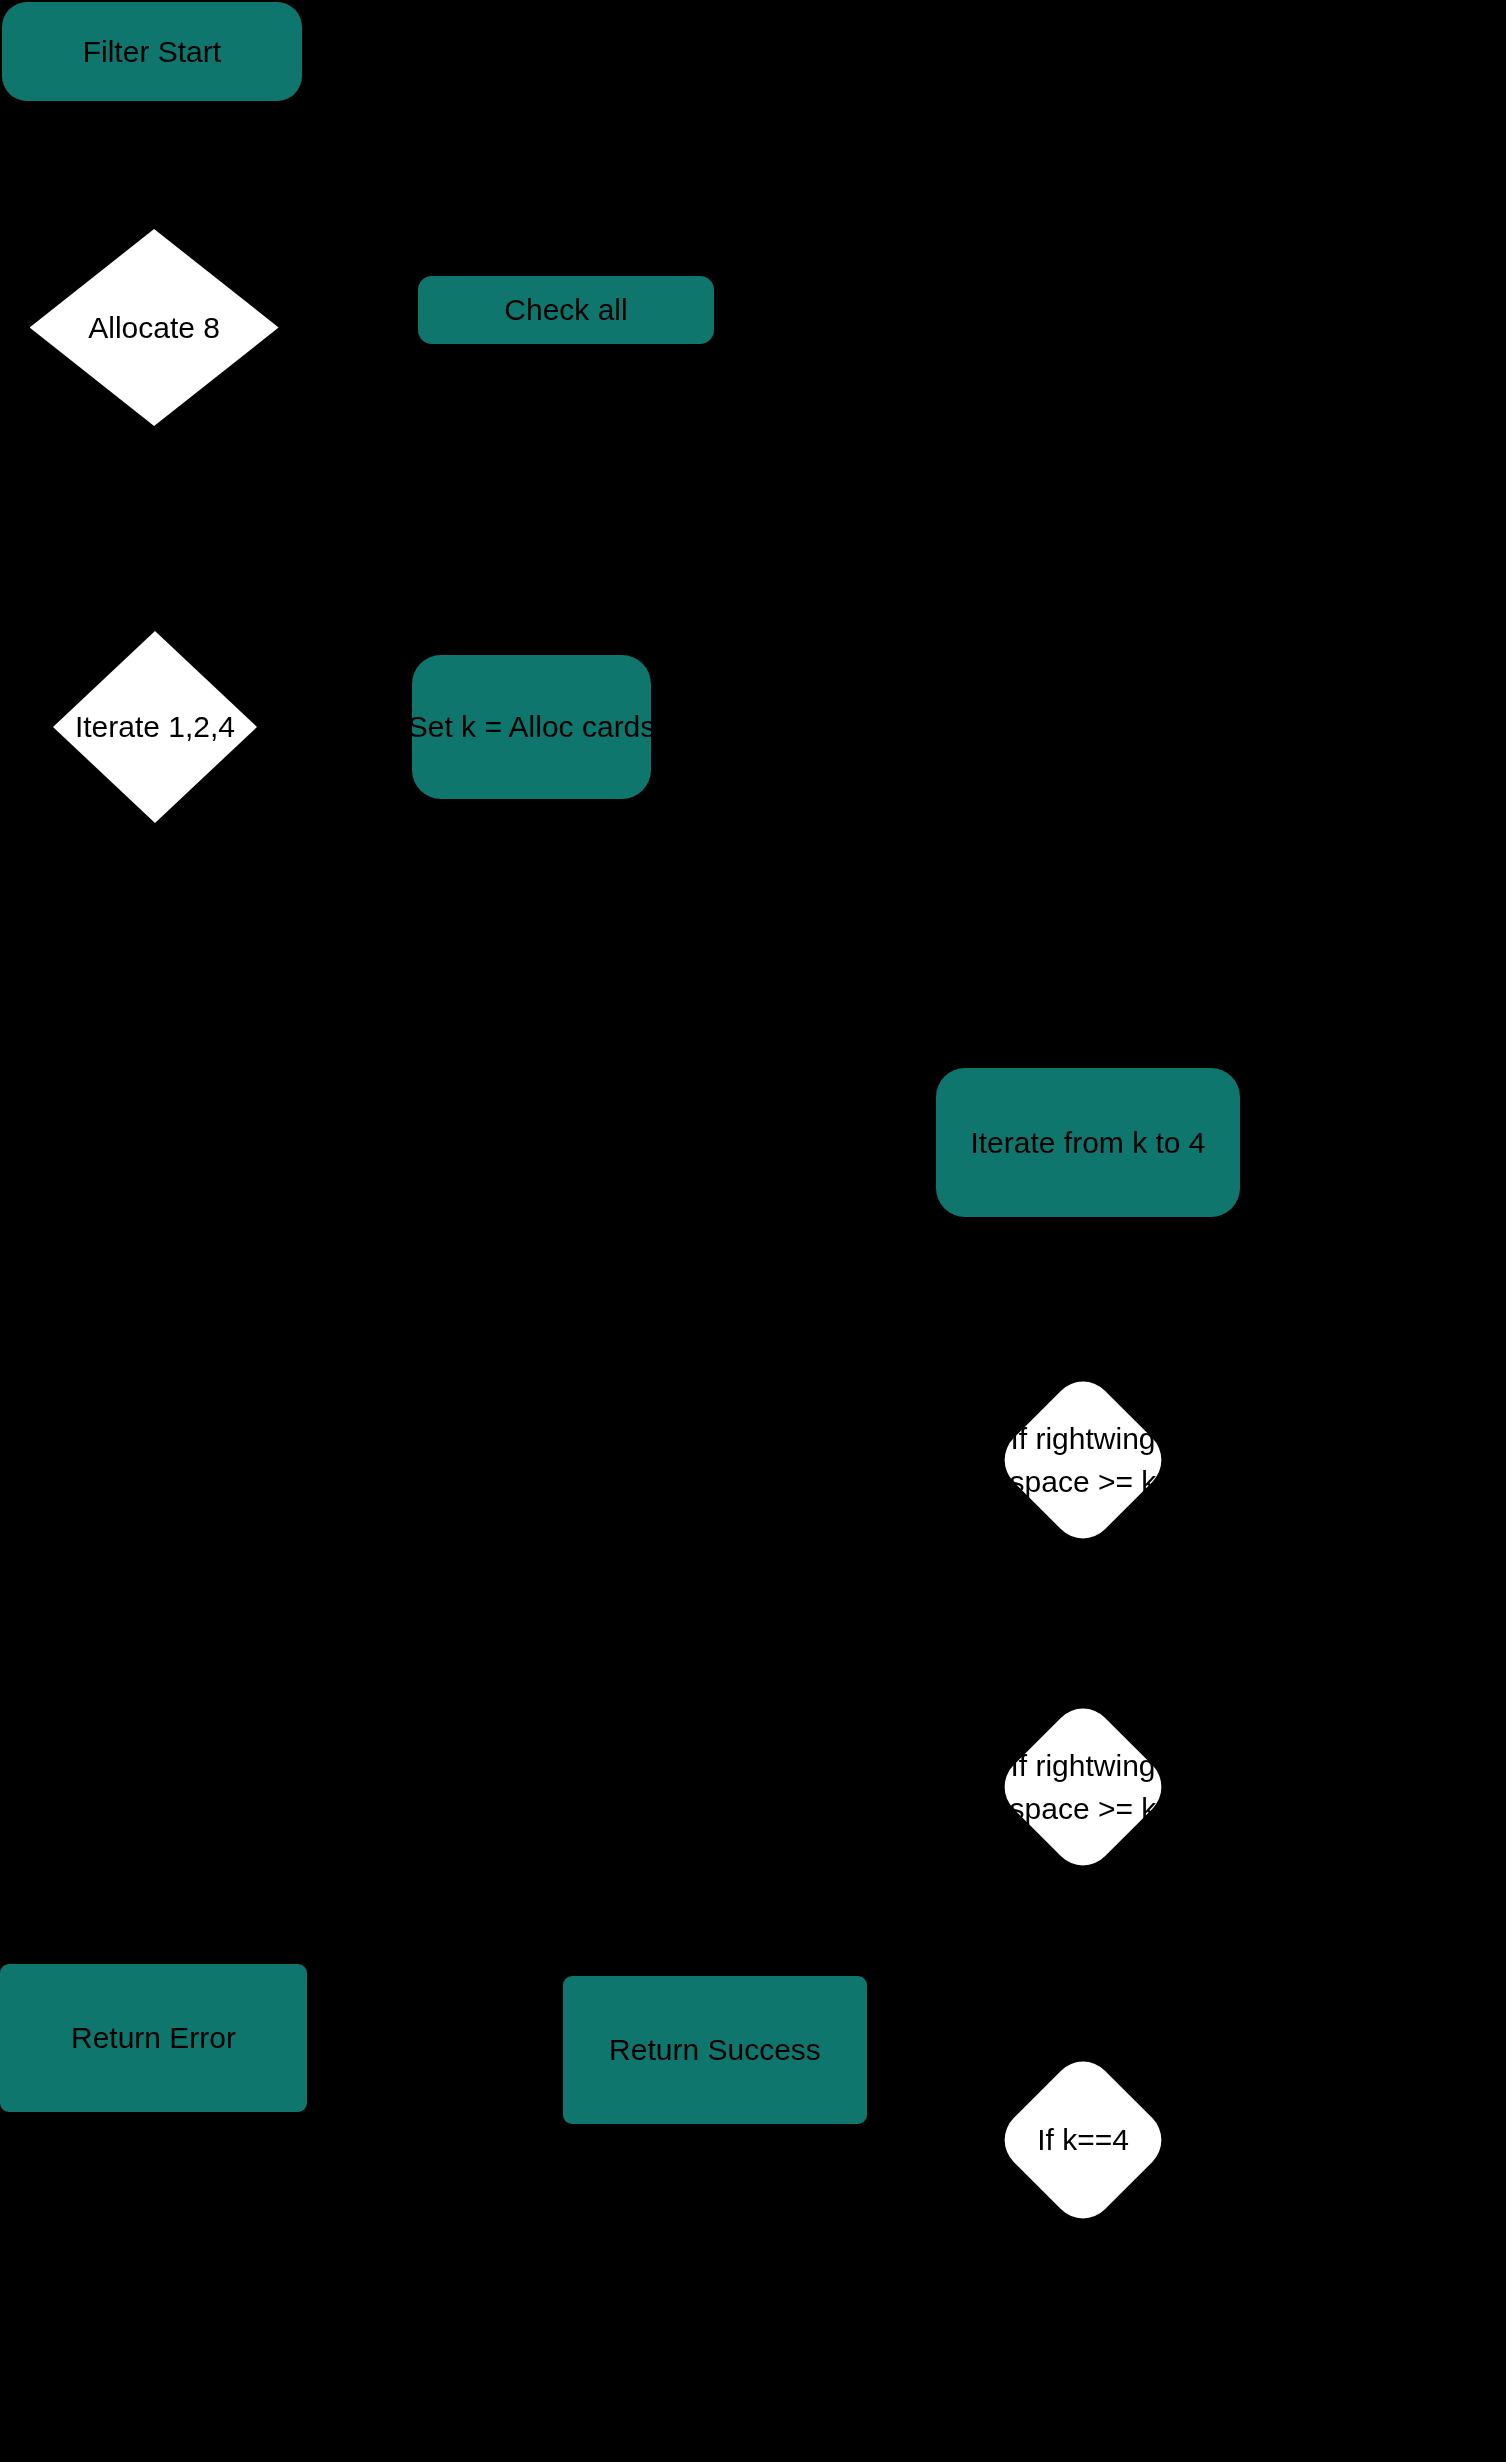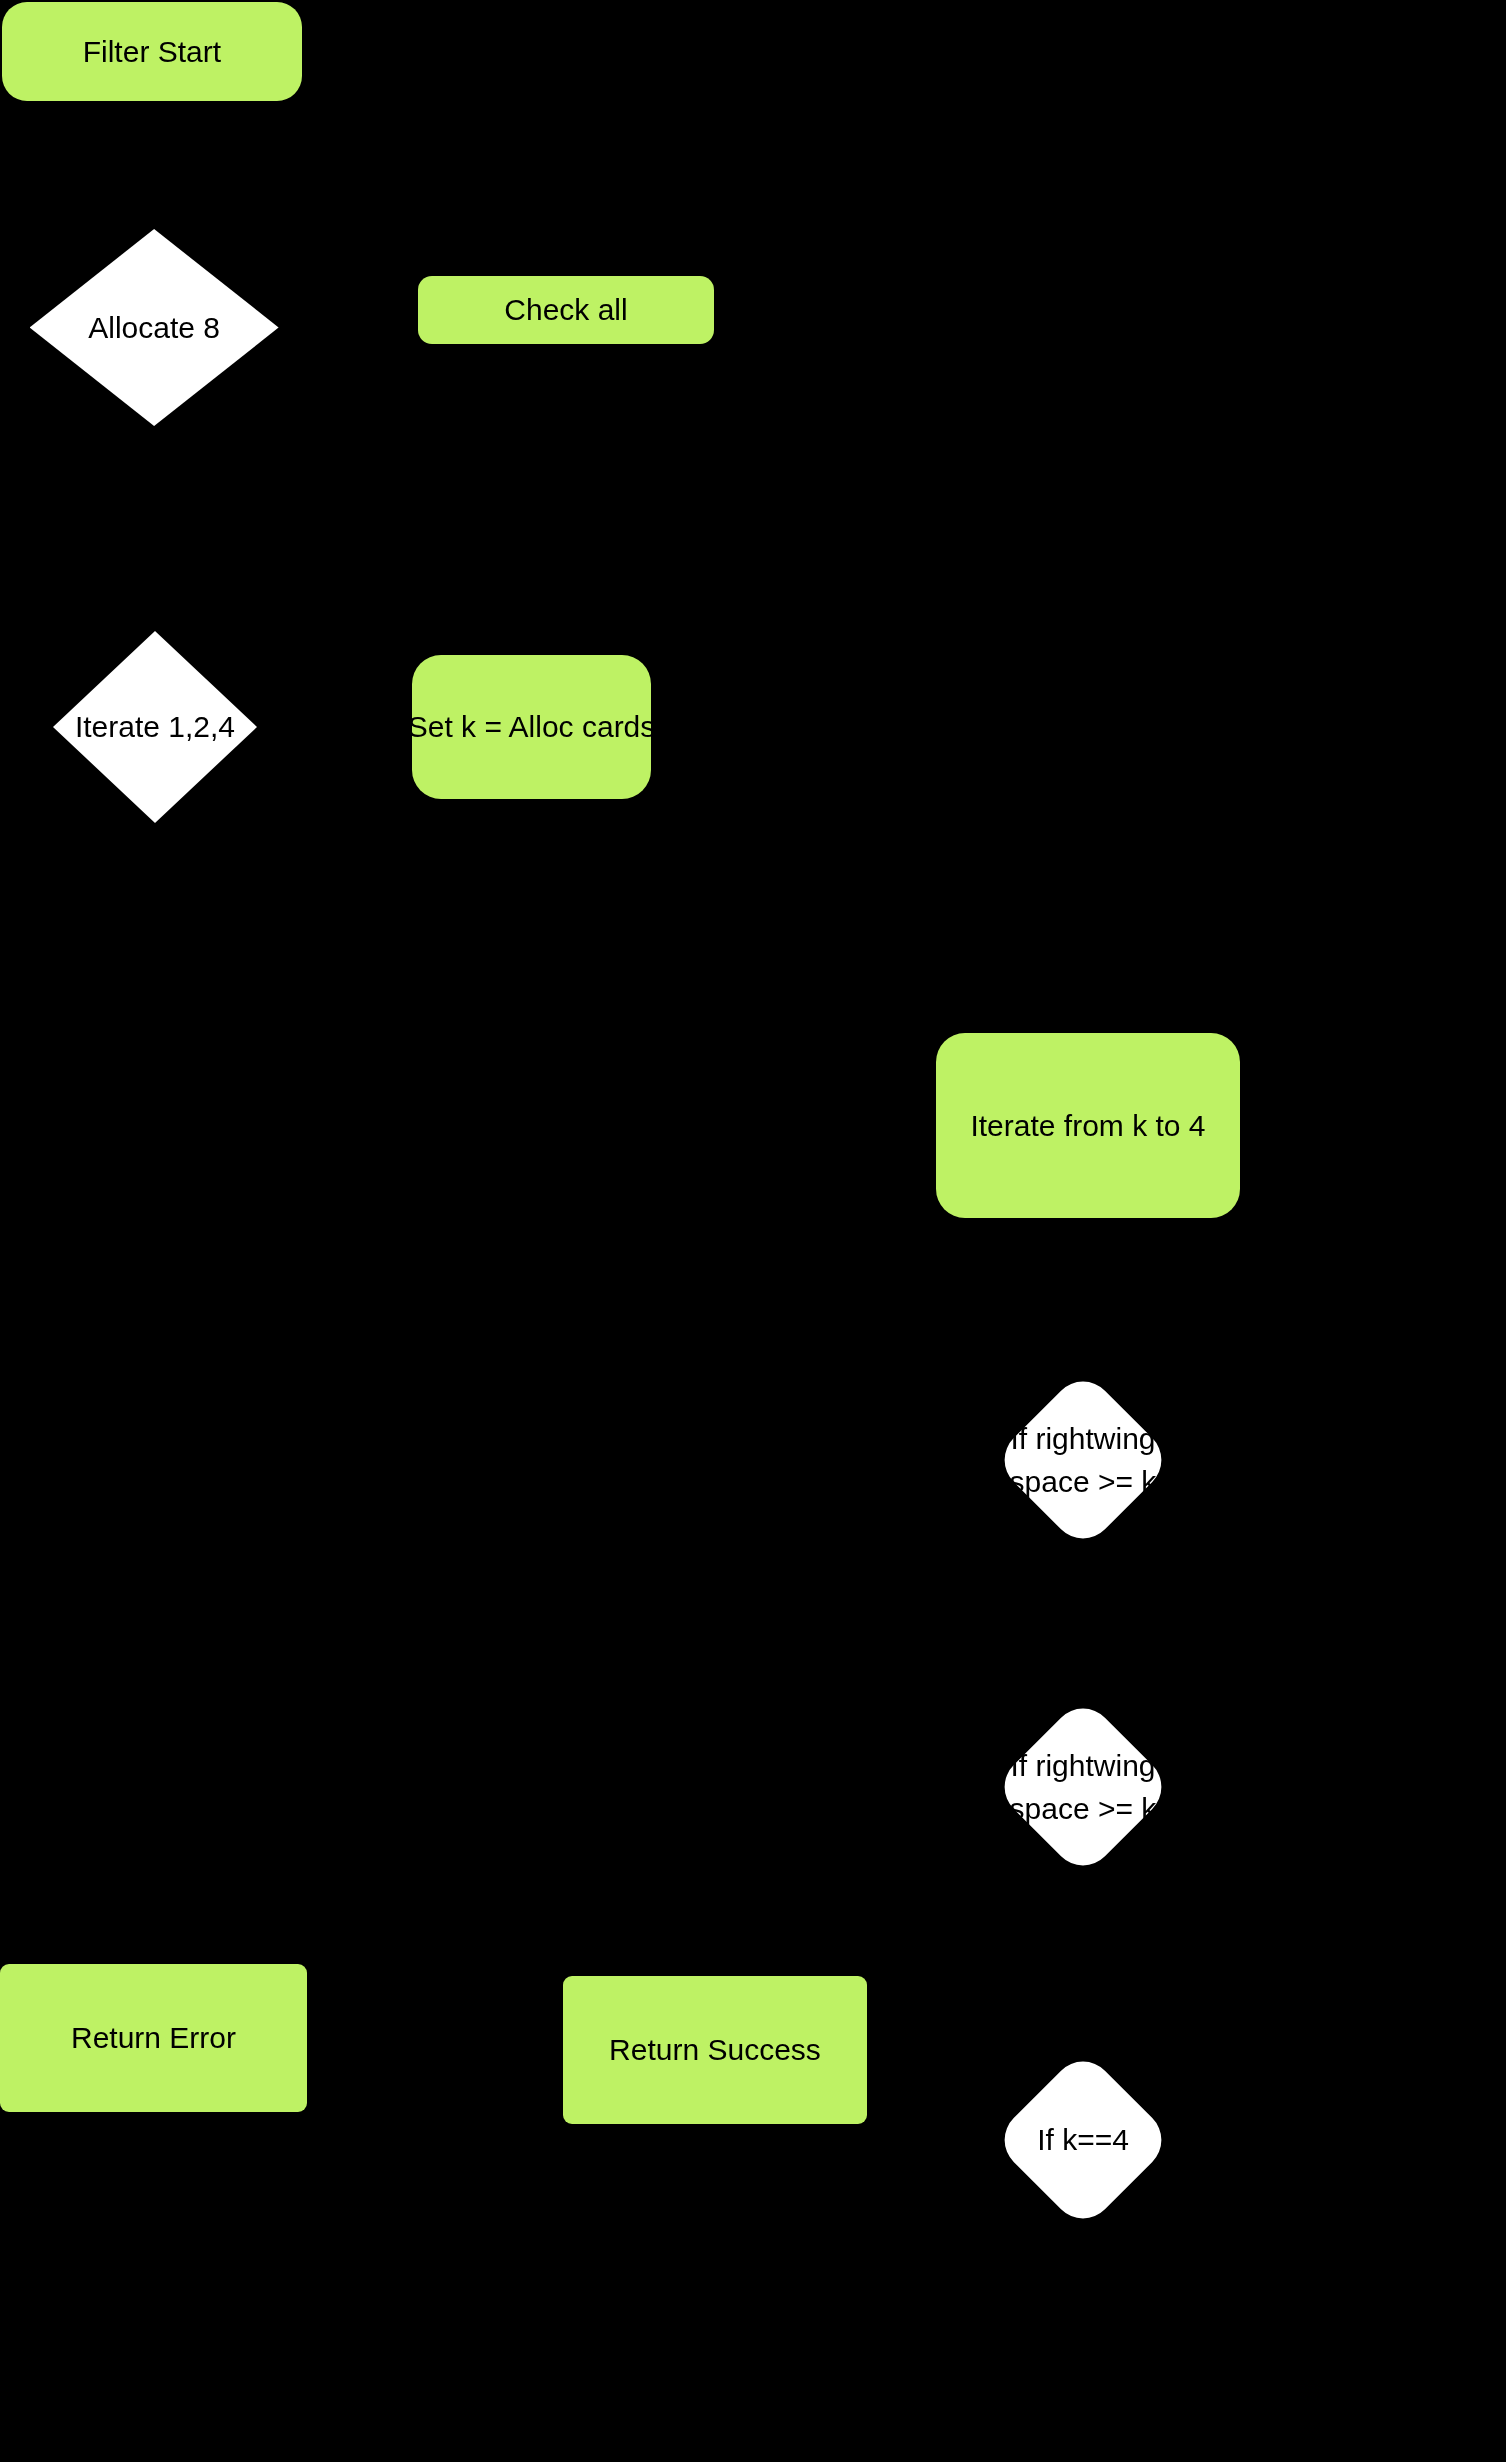--- a/index.html
+++ b/index.html
@@ -27,21 +27,21 @@
     justify-content: center;
     color: #000000;
     font-size: 30px;
     line-height: 1.45;
     text-align: center;
     white-space: nowrap;
     z-index: 2;
   }
   
   .box {
-    background: #bef264;
+    background: #0f766e;
   }
   .rounded-lg { border-radius: 25px; }
   .rounded-md { border-radius: 29px; }
   .rounded-sm { border-radius: 14px; }
   .sharp      { border-radius: 9px; }
 
   
   .diamond-fill {
     position: absolute;
     inset: 0;
@@ -61,21 +61,21 @@
     border-radius: 31px;
     z-index: 1;
   }
 
   
   #filter-start   { left: 1.9px;    top: 1.9px;    width: 300px; height: 99px; }
   #allocate-8     { left: 29.6px;   top: 229px;  width: 249px; height: 197px; }
   #check-all      { left: 418px;  top: 276px;  width: 296px; height: 68px; }
   #allocate-124   { left: 53px;   top: 631px; width: 204px; height: 192px; }
   #set-k          { left: 412px;  top: 655px; width: 239px; height: 144px; }
-  #iterate-k      { left: 936px; top: 1033px; width: 304px; height: 185px; }
+  #iterate-k      { left: 936px; top: 1068px; width: 304px; height: 149px; }
   #if-leftwing    { left: 992px; top: 1369px; width: 182px; height: 182px; }
   #if-rightwing   { left: 992px; top: 1696px; width: 182px; height: 182px; }
   #return-error   { left: 0px;    top: 1964px; width: 307px; height: 148px; }
   #return-success { left: 563px;  top: 1964px; width: 304px; height: 148px; margin-top: 12px; }
   #if-k4          { left: 992px; top: 2049px; width: 182px; height: 182px; }
 </style>
 </head>
 <body>
 
 <div class="canvas">

